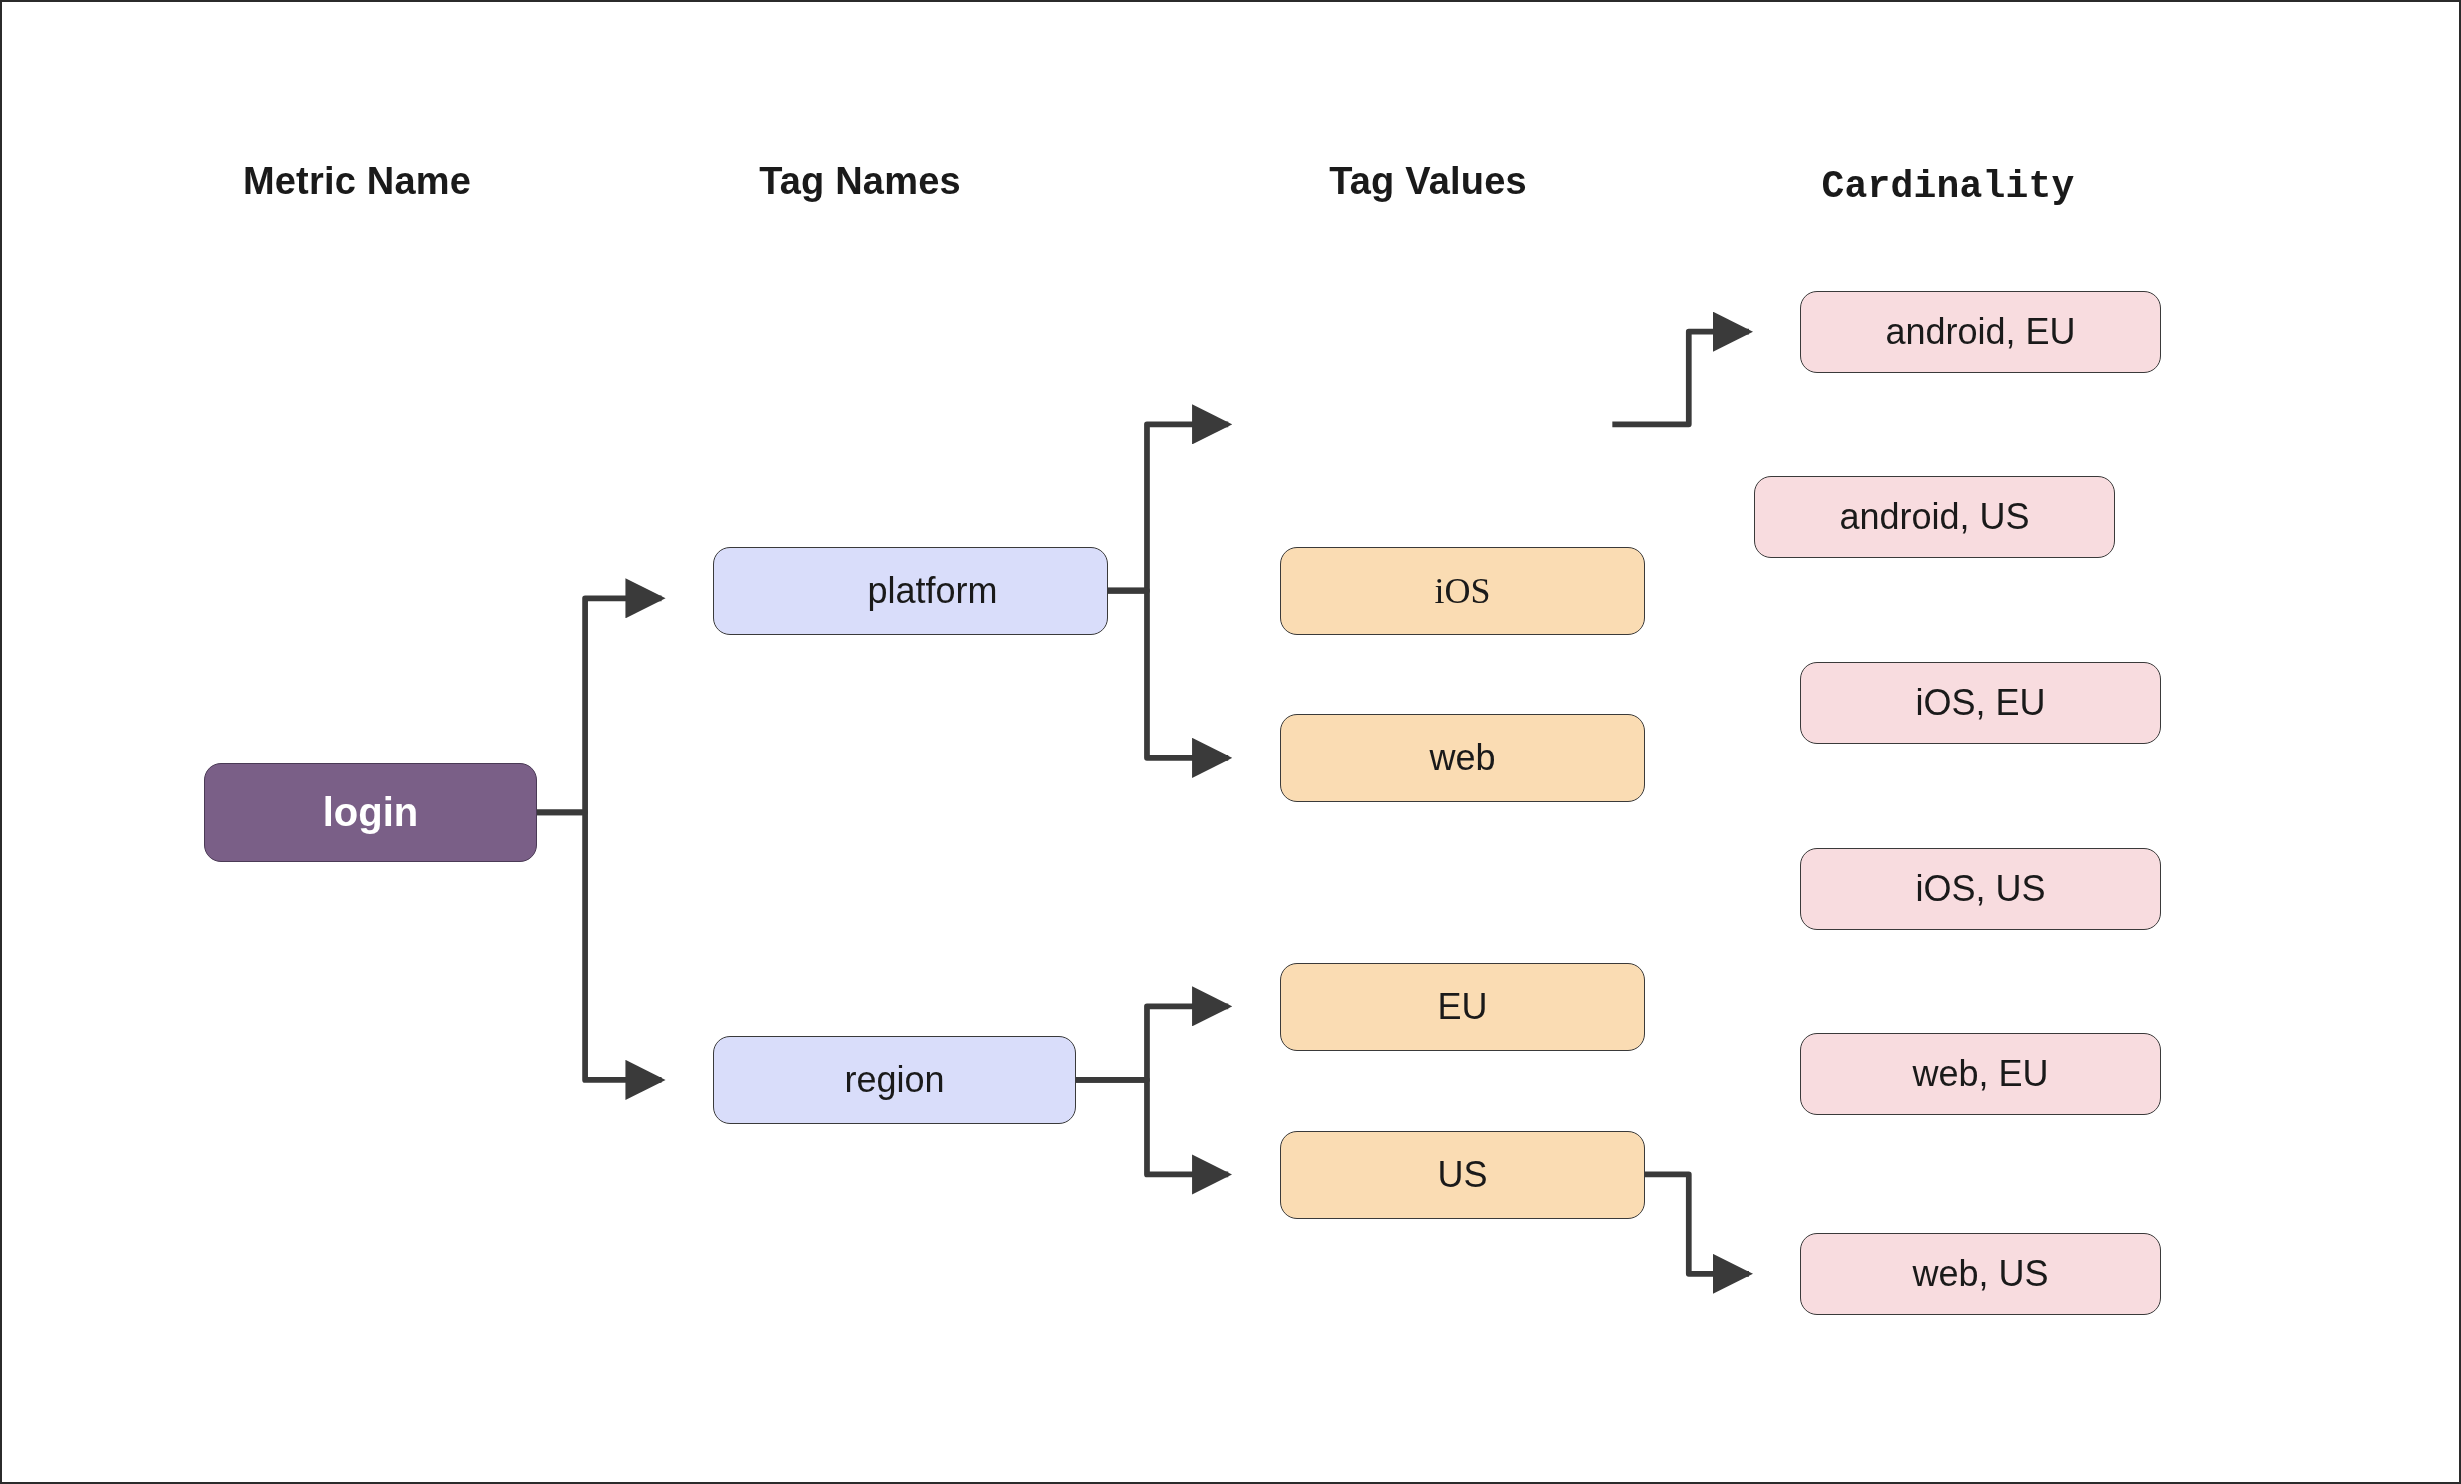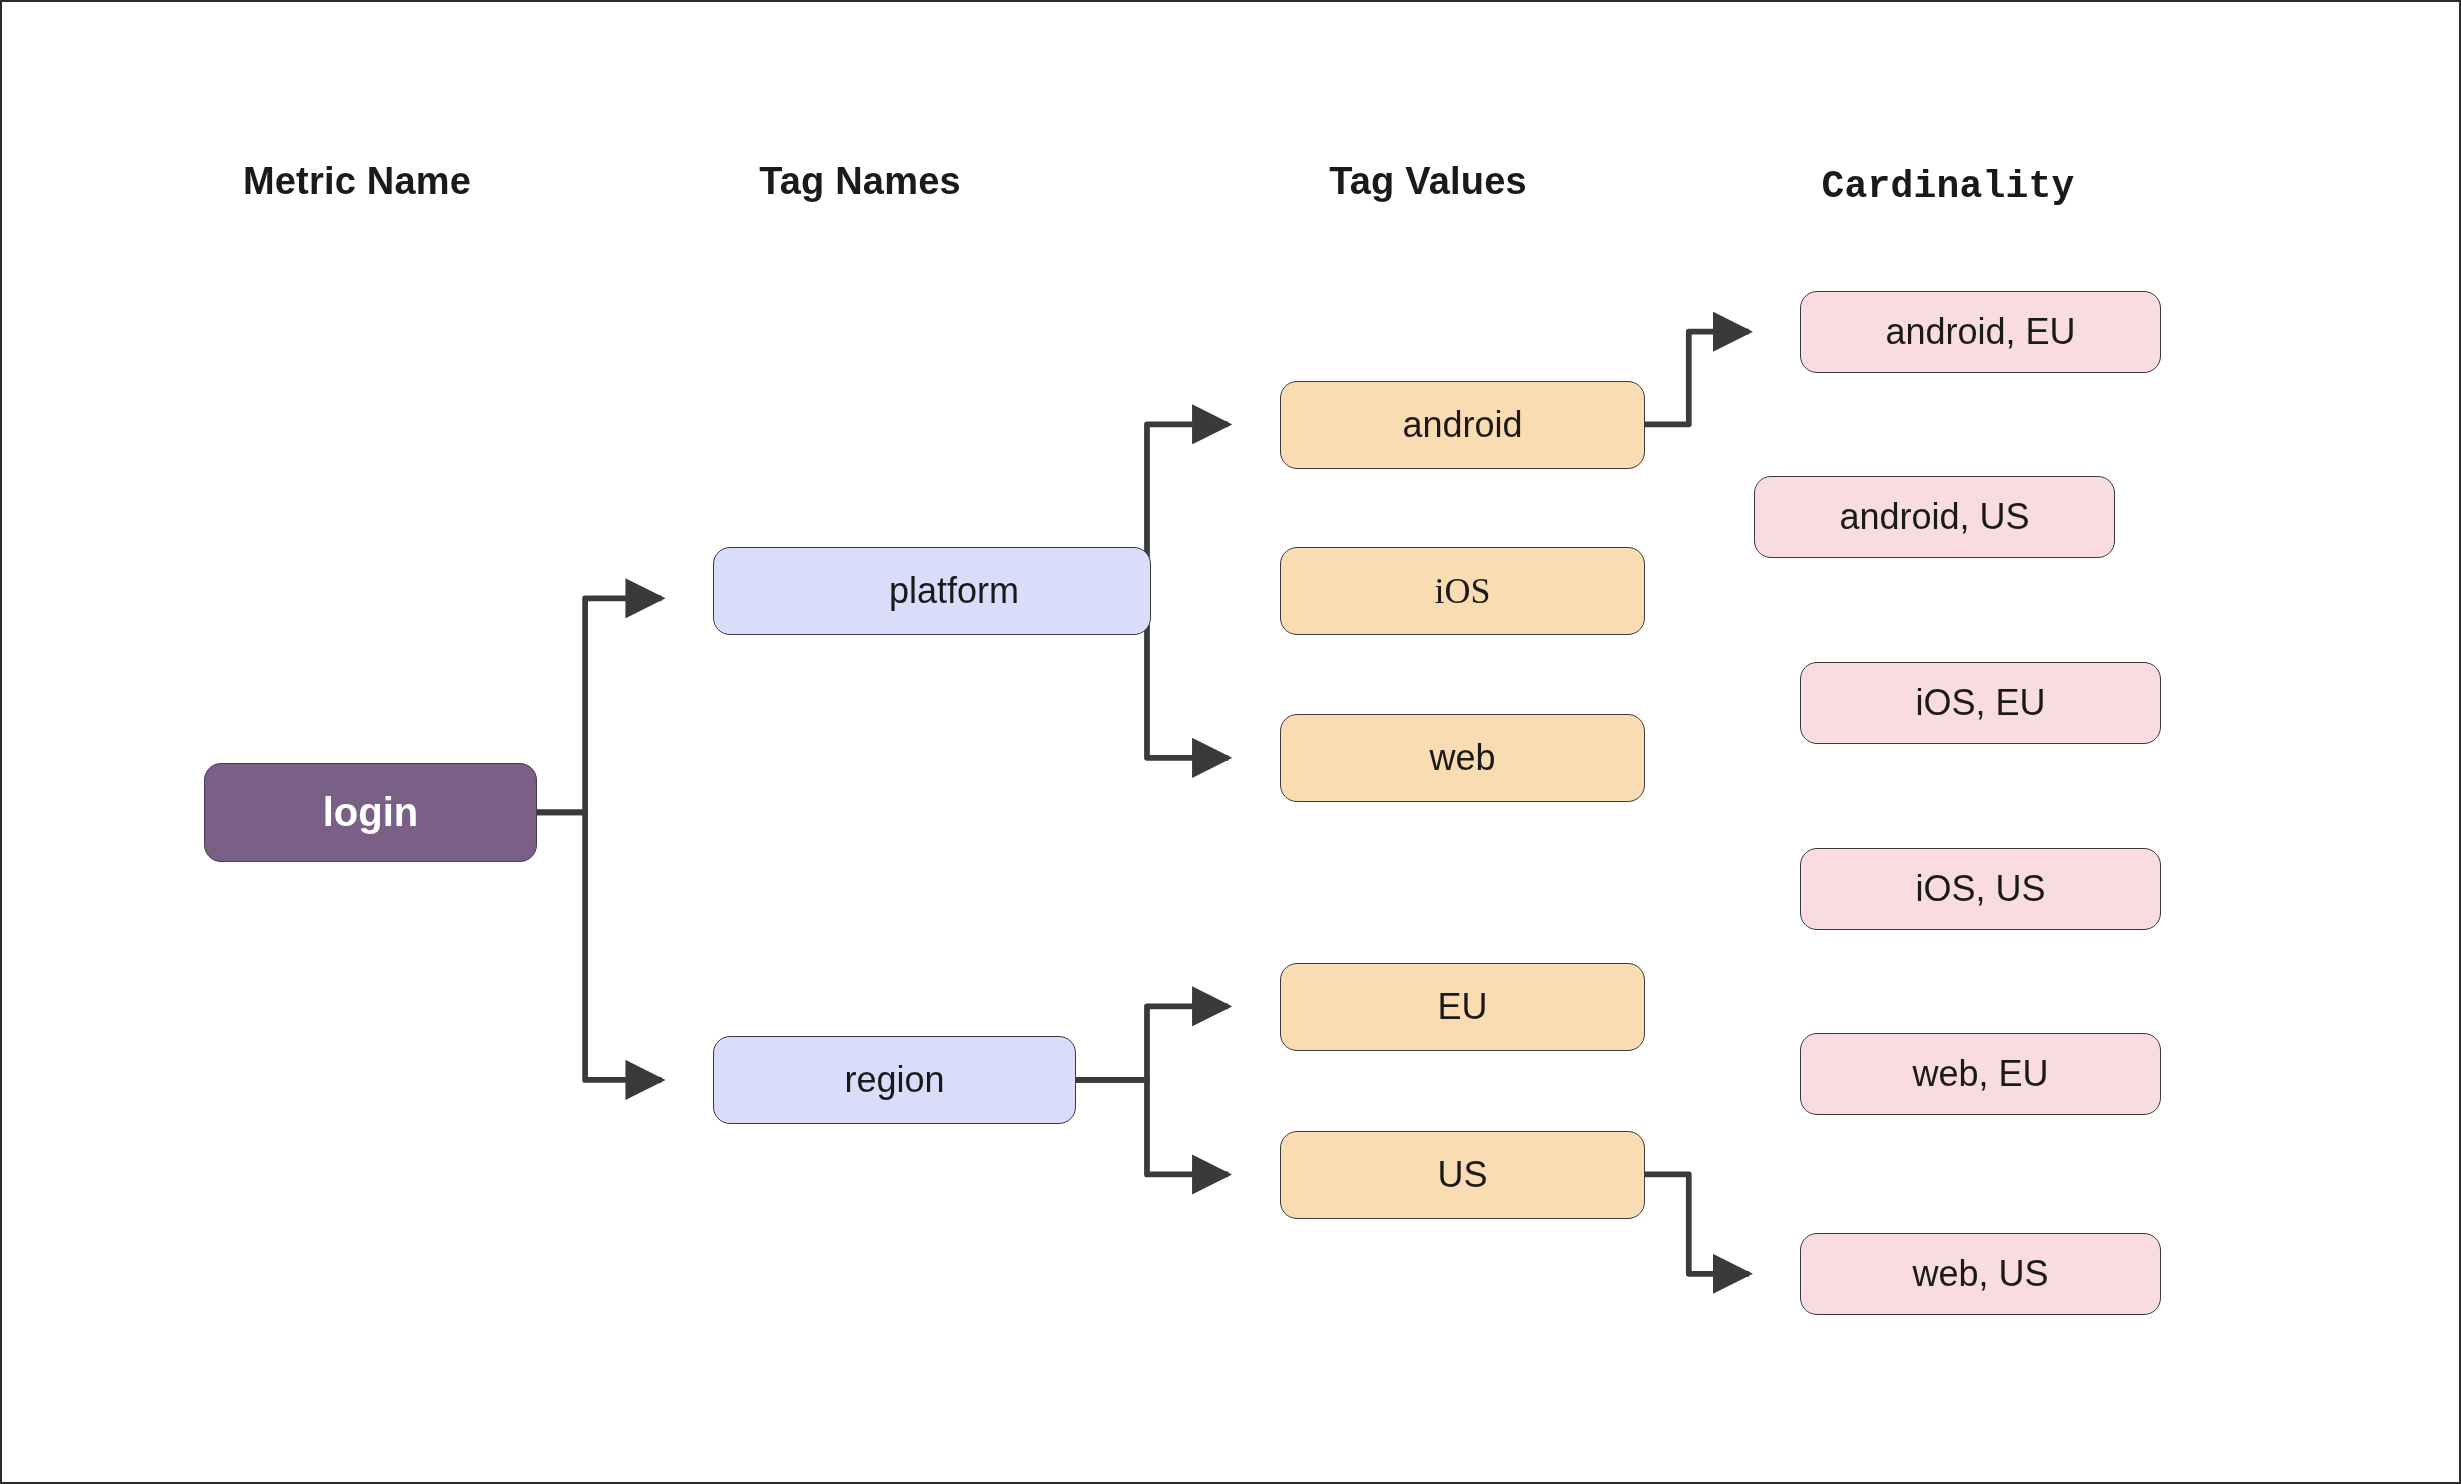--- a/index.html
+++ b/index.html
@@ -103,24 +103,23 @@
     </g>
   </svg>
 
   <div class="col-header" style="left:336px; top:158px;margin-left:19px;">Metric Name</div>
   <div class="col-header" style="left:858px; top:158px;">Tag Names</div>
   <div class="col-header" style="left:1426px; top:158px;">Tag Values</div>
   <div class="col-header" style="left:1946px; top:163px;font-family:Liberation Mono, monospace;">Cardinality</div>
 
   <div class="node root" style="left:170px; top:761px; width:333px; height:99px;">login</div>
 
-  <div class="node tagname" style="left:679px; top:545px; width:438px; height:88px;padding-left:44px;">platform</div>
+  <div class="node tagname" style="left:679px; top:545px; width:395px; height:88px;padding-left:44px;">platform</div>
   <div class="node tagname" style="left:679px; top:1034px; width:363px; height:88px;">region</div>
 
-  <div class="node tagvalue" style="left:1246px; top:379px; width:365px; height:88px;">android</div>
   <div class="node tagvalue" style="left:1246px; top:545px; width:365px; height:88px;font-family:Liberation Serif, serif;">iOS</div>
   <div class="node tagvalue" style="left:1246px; top:712px; width:365px; height:88px;">web</div>
   <div class="node tagvalue" style="left:1246px; top:961px; width:365px; height:88px;">EU</div>
   <div class="node tagvalue" style="left:1246px; top:1129px; width:365px; height:88px;">US</div>
 
   <div class="node cardinality" style="left:1766px; top:289px; width:361px; height:82px;">android, EU</div>
   <div class="node cardinality" style="left:1720px; top:474px; width:361px; height:82px;">android, US</div>
   <div class="node cardinality" style="left:1766px; top:660px; width:361px; height:82px;">iOS, EU</div>
   <div class="node cardinality" style="left:1766px; top:846px; width:361px; height:82px;">iOS, US</div>
   <div class="node cardinality" style="left:1766px; top:1031px; width:361px; height:82px;">web, EU</div>

